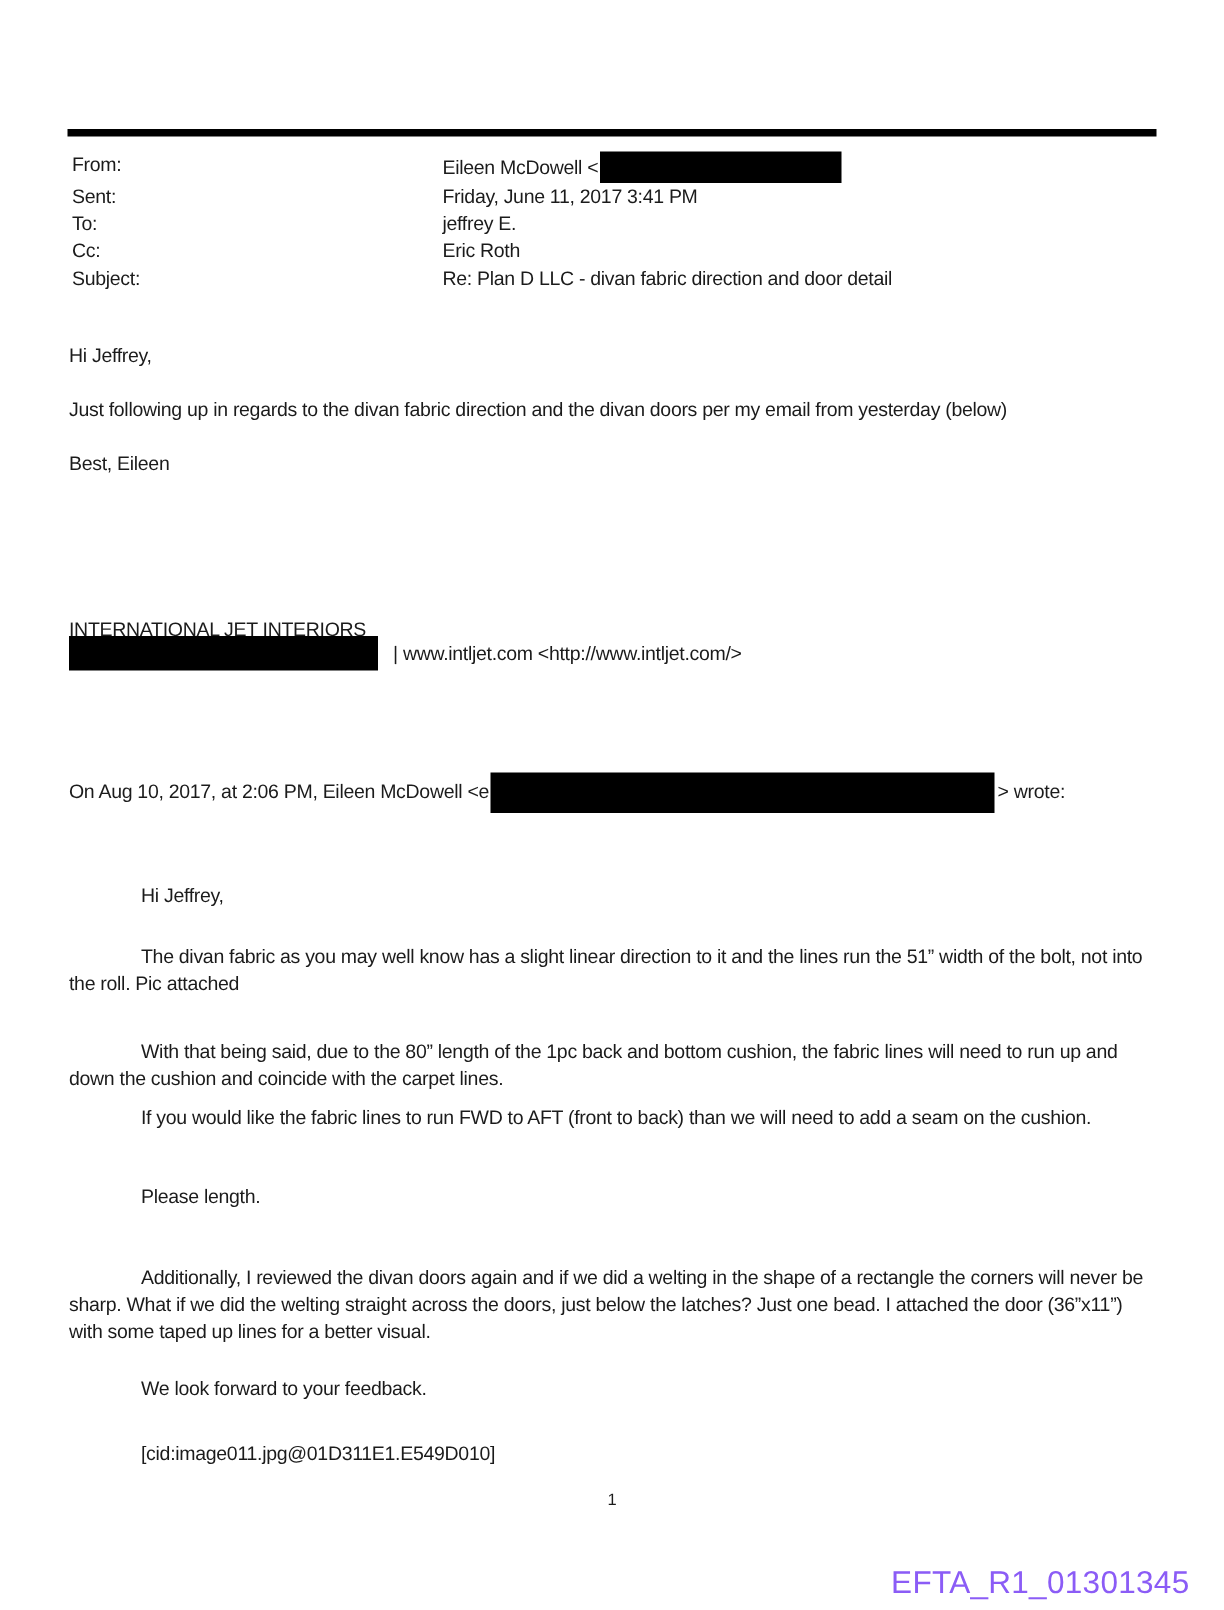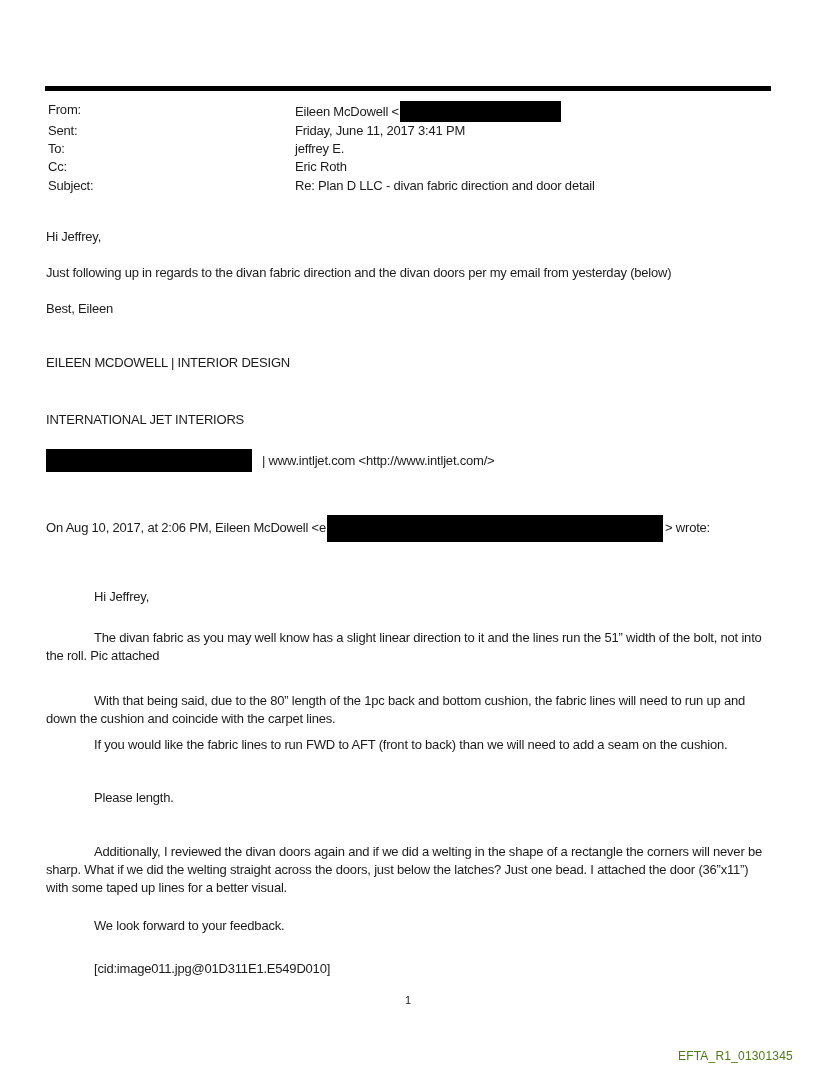--- a/index.html
+++ b/index.html
@@ -50,21 +50,21 @@
     vertical-align: -6px;
     margin-left: 1px;
   }
   .block { left: 46px; width: 728px; }
   .greeting       { top: 228px; }
   .body-paragraph { top: 264px; }
   .closing        { top: 300px; }
   .sig-line1      { top: 354px; }
   .sig-line2      { top: 411px; }
   .sig-contact {
-    top: 449px;
+    top: 424px;
     display: flex;
     align-items: center;
   }
   .redact-sig {
     width: 206px;
     height: 23px;
     flex: 0 0 206px;
   }
   .sig-website { margin-left: 10px; line-height: 23px; }
   .attribution {
@@ -91,23 +91,23 @@
     top: 991px;
     left: 0;
     width: 100%;
     text-align: center;
     font-size: 11px;
     letter-spacing: 0;
   }
   .bates {
     top: 1047px;
     right: 23px;
-    font-size: 12px;
+    font-size: 21px;
     letter-spacing: 0.2px;
-    color: #4d7c0f;
+    color: #8b5cf6;
   }
 </style>
 </head>
 <body>
 
 <div class="page">
 
   <div class="abs top-rule"></div>
 
   <div class="abs email-header">
@@ -130,21 +130,20 @@
     <div class="hrow">
       <span class="hlabel">Subject:</span>
       <span class="hvalue">Re: Plan D LLC - divan fabric direction and door detail</span>
     </div>
   </div>
 
   <div class="abs block greeting">Hi Jeffrey,</div>
   <div class="abs block body-paragraph">Just following up in regards to the divan fabric direction and the divan doors per my email from yesterday (below)</div>
   <div class="abs block closing">Best, Eileen</div>
 
-  <div class="abs block sig-line1">EILEEN MCDOWELL  | INTERIOR DESIGN</div>
   <div class="abs block sig-line2">INTERNATIONAL JET INTERIORS</div>
 
   <div class="abs block sig-contact">
     <span class="redact redact-sig"></span>
     <span class="sig-website">| www.intljet.com &lt;http://www.intljet.com/&gt;</span>
   </div>
 
   <div class="abs block attribution">
     <span>On Aug 10, 2017, at 2:06 PM, Eileen McDowell &lt;e</span><span class="redact redact-attr"></span><span>&gt; wrote:</span>
   </div>

